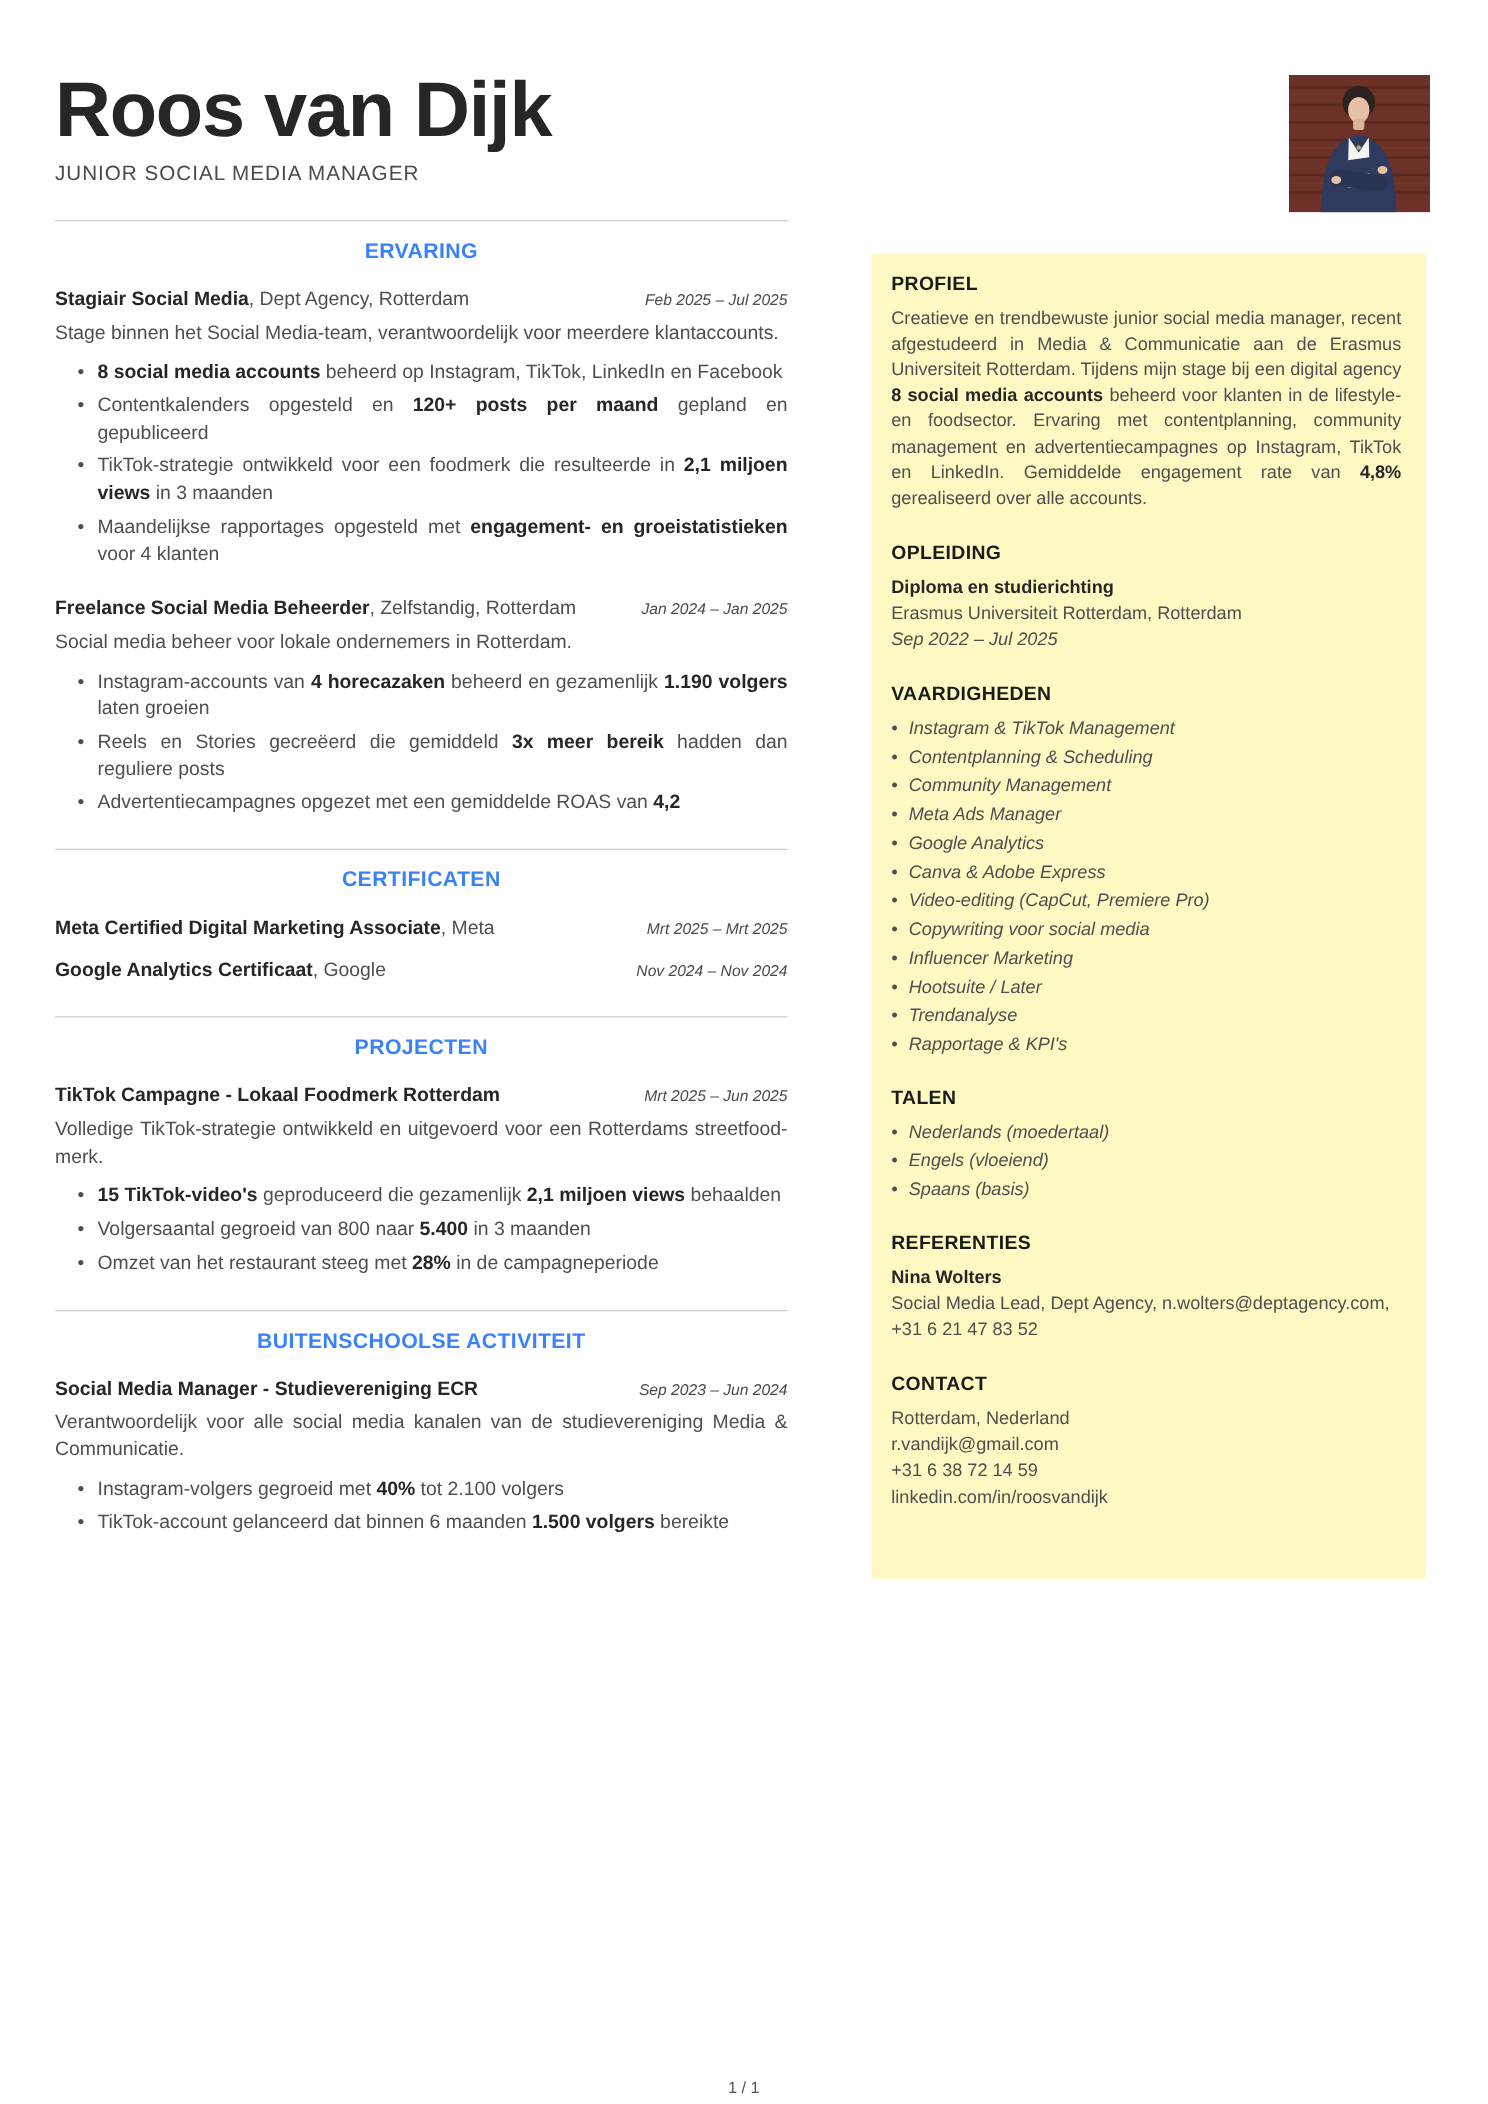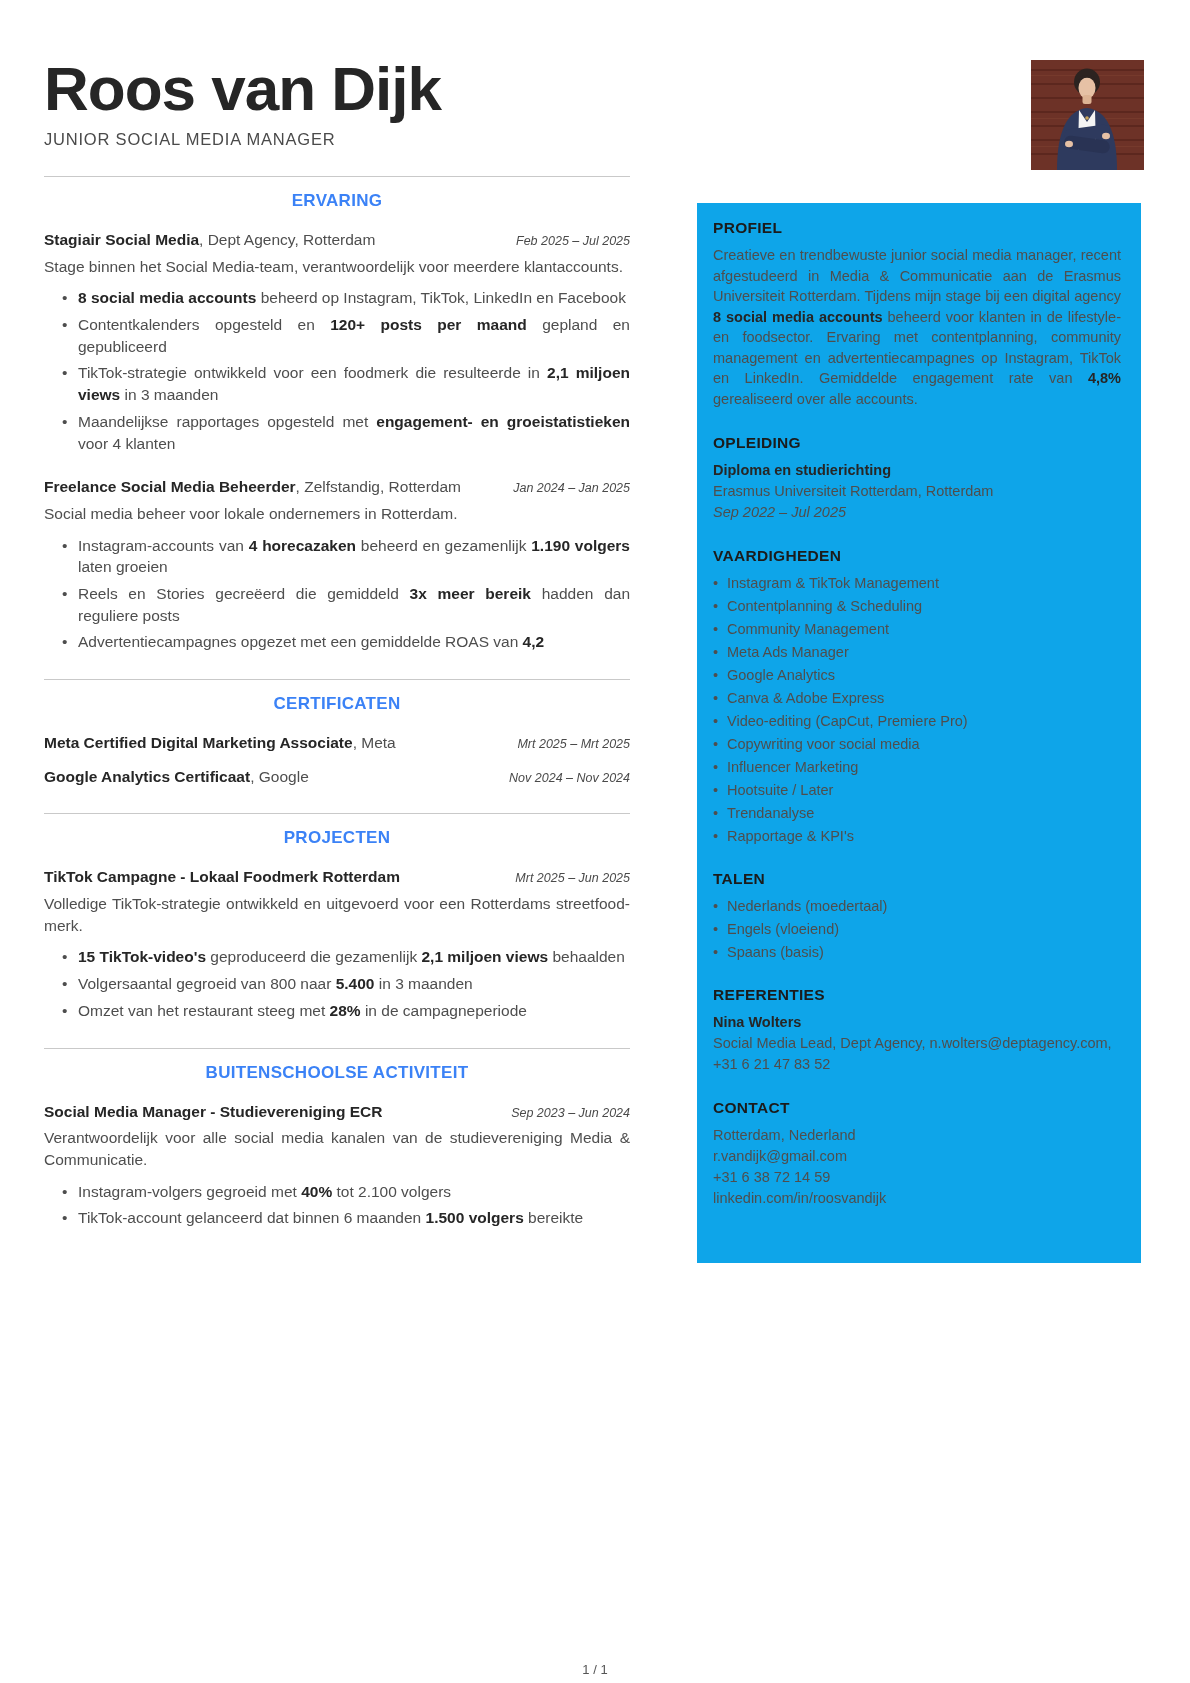--- a/index.html
+++ b/index.html
@@ -27,29 +27,29 @@
   .date { white-space:nowrap; font-style:italic; font-size:12.5px; color:#4a4a4a; margin-left:14px; }
   .summary { margin:0 0 6px 0; font-size:15.5px; line-height:1.4; text-align:justify; }
   b, strong { font-weight:bold; color:#262626;margin-top:16px; }
   ul.bullets { list-style:none; margin:10px 0 0 18px; padding:0; }
   ul.bullets li { position:relative; padding-left:16px; margin-bottom:5px; font-size:15.5px; line-height:1.4; text-align:justify; }
   ul.bullets li::before { content:"\2022"; position:absolute; left:0; color:#4e4e4e; }
   .cert-row { display:flex; justify-content:space-between; align-items:baseline; margin-bottom:12px; font-size:15.5px;gap:32px; }
   
   .sidebar {
     position:absolute; left:697px; top:203px; width:444px; min-height:1002px;
-    background:#0ea5e9; box-sizing:border-box; padding:16px 20px 30px 16px;
+    background:#fef9c3; box-sizing:border-box; padding:16px 20px 30px 16px;
   }
   .side-h { margin:0 0 8px 0; font-size:15.5px; letter-spacing:0.3px; color:#1b1b1b; font-weight:bold; }
   .side-section { margin-bottom:24px; }
   .side-text { margin:0; font-size:14.5px; line-height:1.42; text-align:justify; }
   .side-line { font-size:14.5px; line-height:1.45; }
   .side-line.bold { font-weight:bold; color:#262626; }
   .side-line.italic { font-style:italic; }
-  ul.side-bullets { list-style:none; margin:2px 0 0 0; padding:0; }
+  ul.side-bullets { list-style:none; margin:2px 0 0 0; padding:0;font-style:italic; }
   ul.side-bullets li { position:relative; padding-left:14px; margin-bottom:3px; font-size:14.5px; line-height:1.38; }
   ul.side-bullets li::before { content:"\2022"; position:absolute; left:0; color:#4e4e4e; }
   
   .footer { position:absolute; left:0; right:0; top:1630px; text-align:center; font-size:13px; color:#555;margin-top:32px; }
 </style>
 </head>
 <body>
 
 <div class="page">
 

